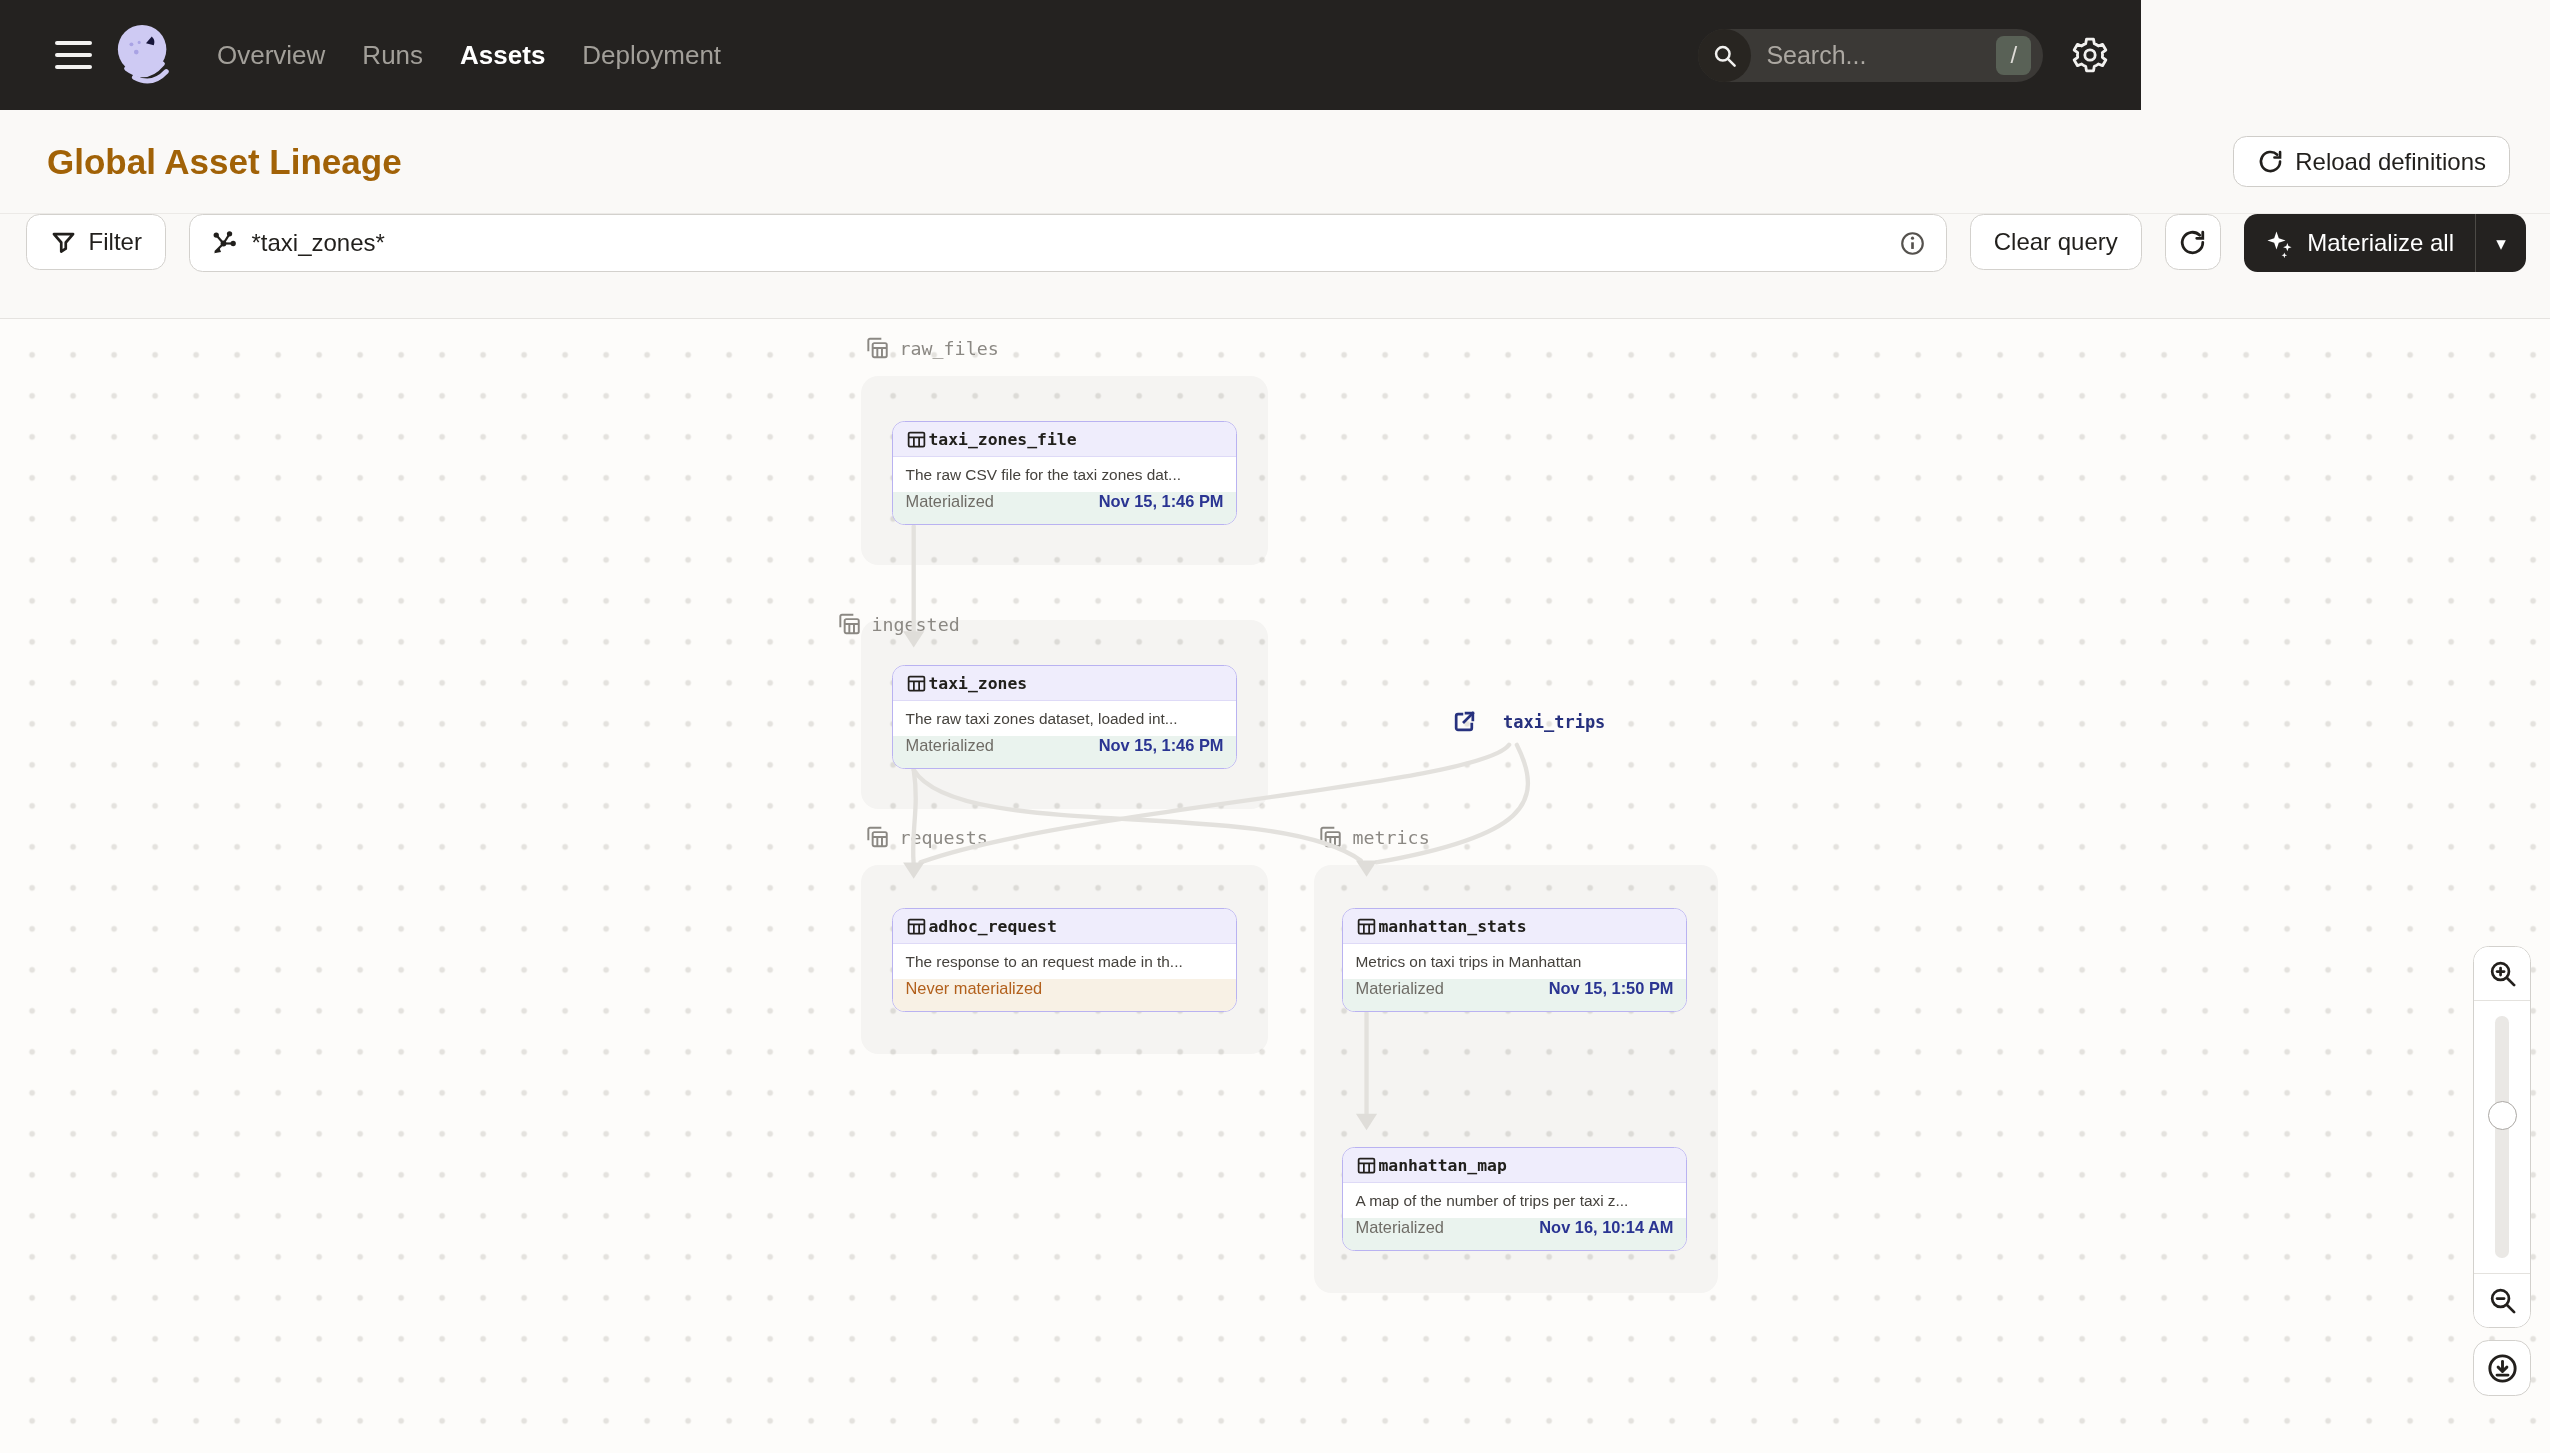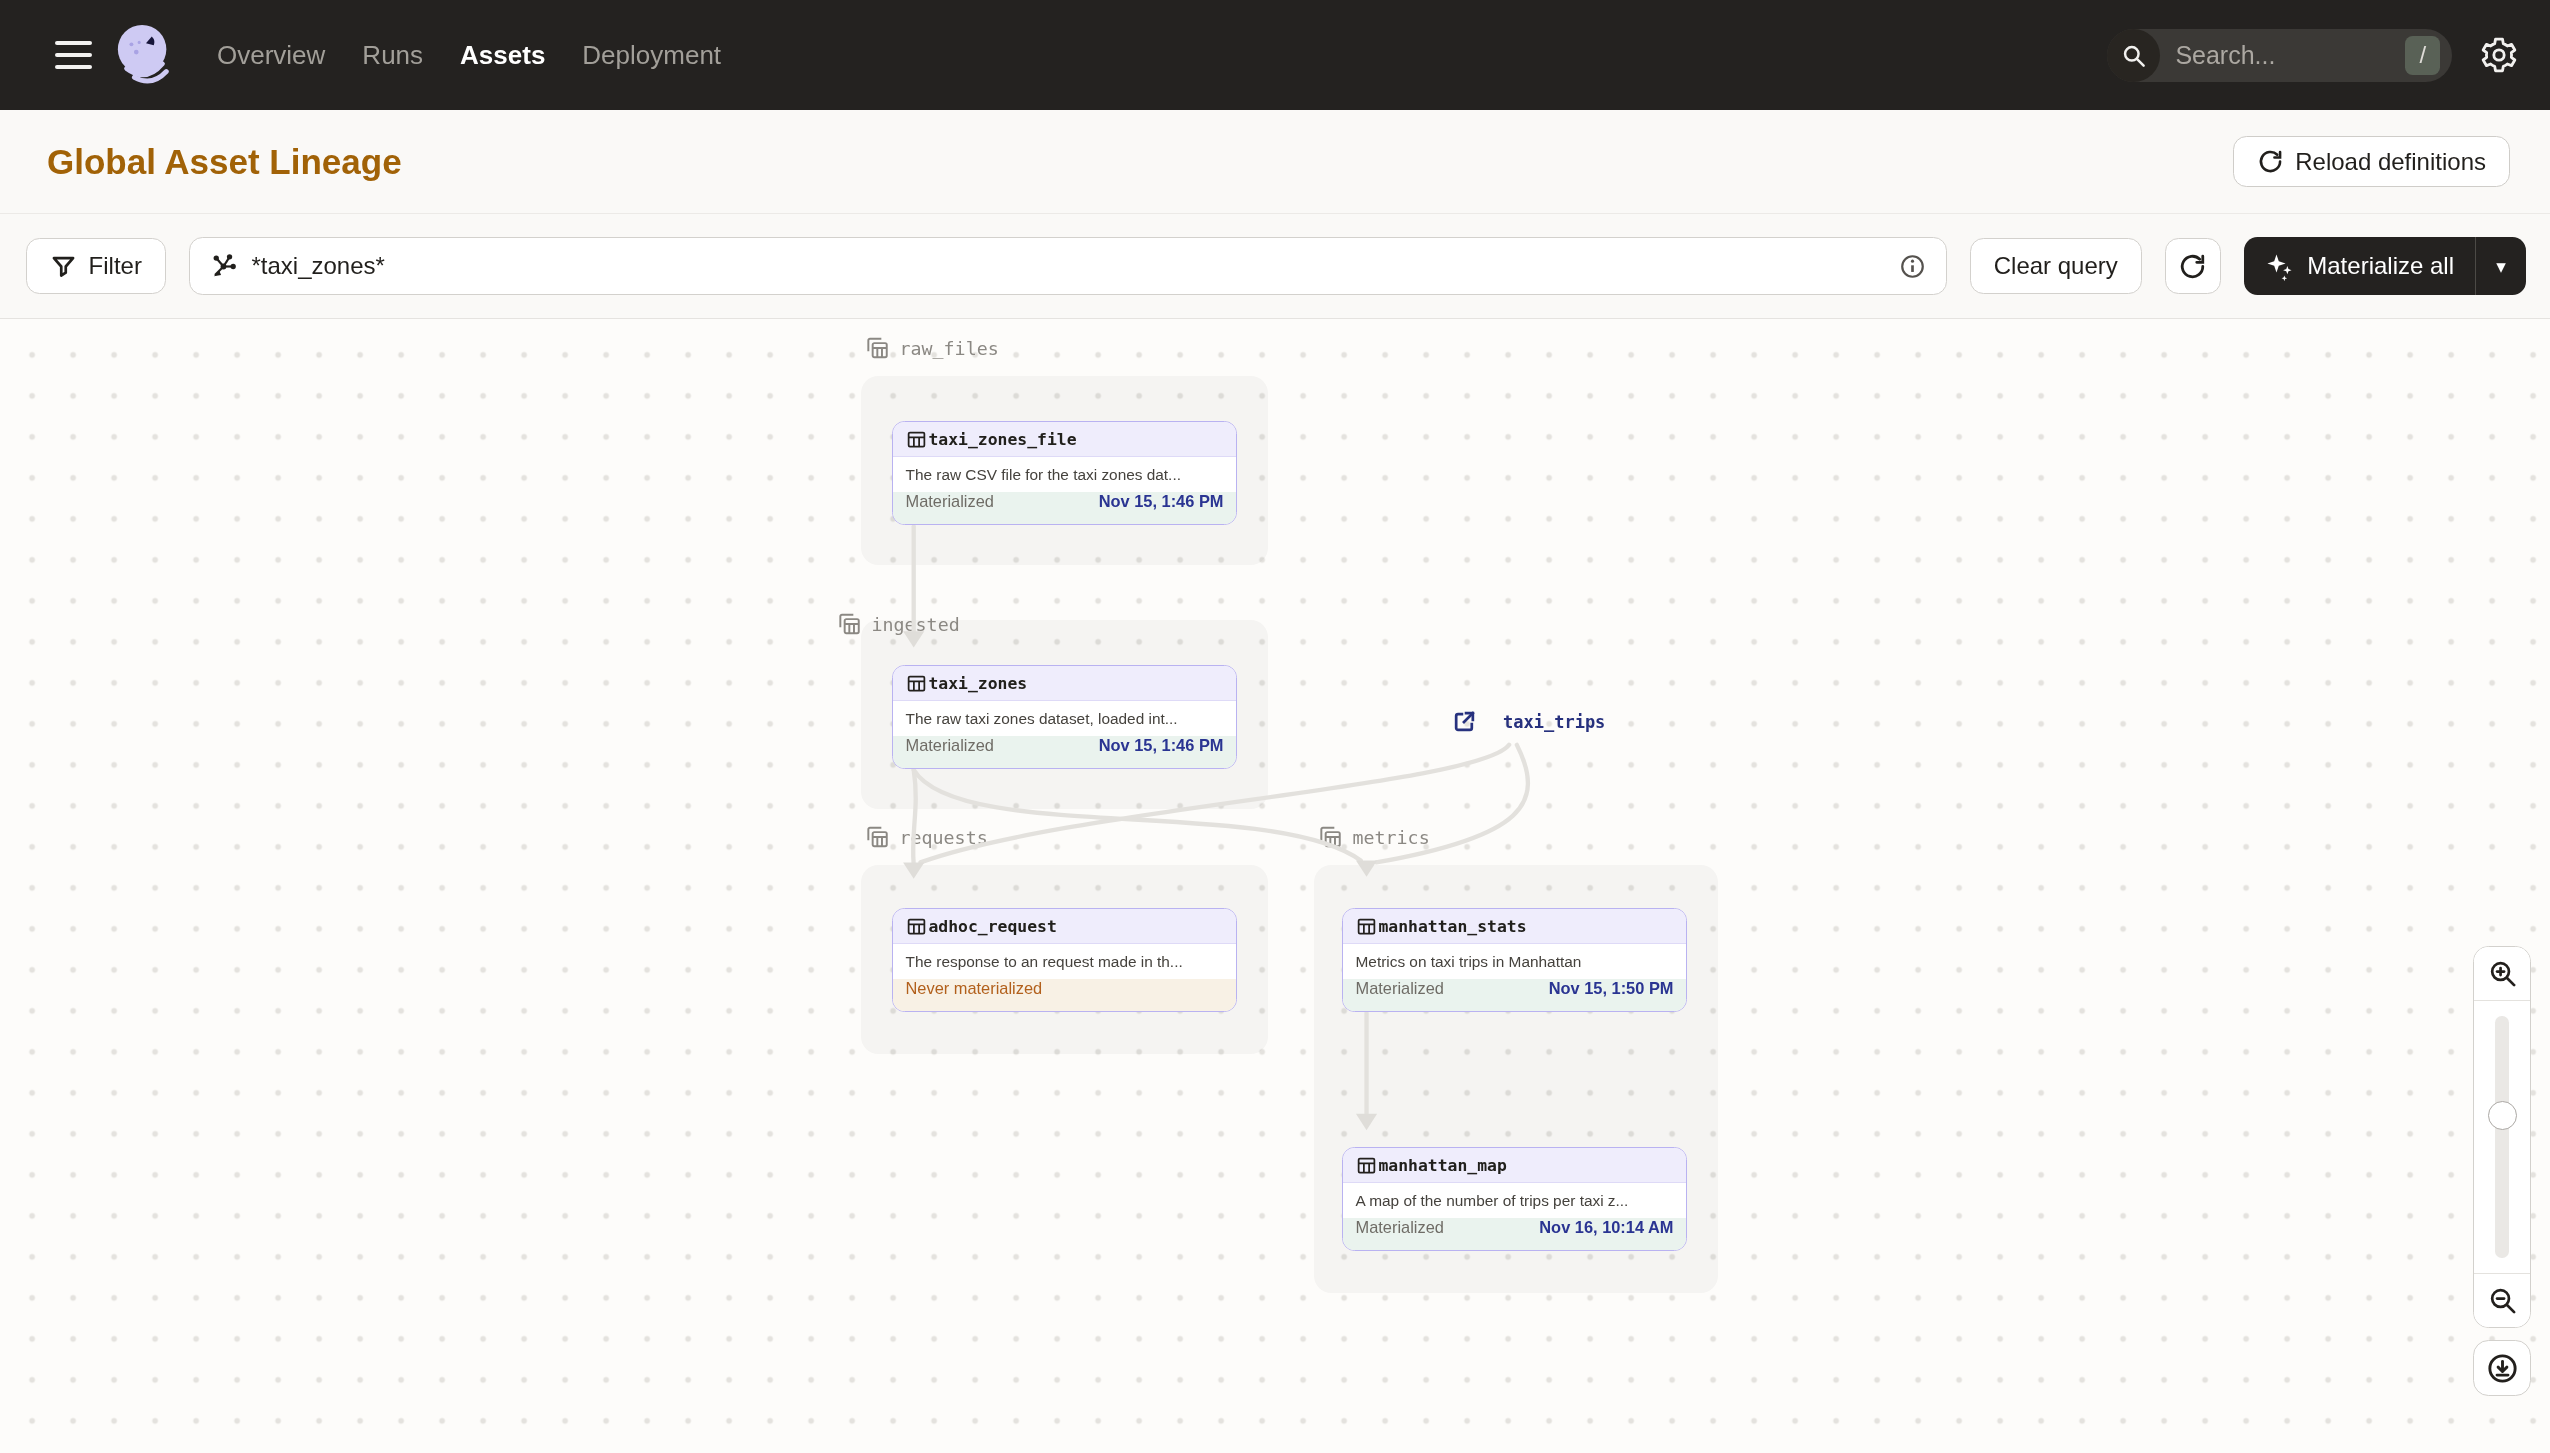--- a/index.html
+++ b/index.html
@@ -1,40 +1,40 @@
 <!DOCTYPE html>
 <html><head>
 <meta charset="utf-8">
 <style>
   * { margin:0; padding:0; box-sizing:border-box; }
   html,body { width:2550px; height:1453px; overflow:hidden; }
   body { font-family:"Liberation Sans", sans-serif; background:#FAF9F7; position:relative; }
   #app { position:absolute; inset:0; width:2550px; height:1453px; }
 
   
-  .topnav { position:absolute; top:0; left:0; width:2550px; height:110px; background:#242220; display:flex; align-items:center; z-index:20; }
+  .topnav { position:absolute; top:0; left:0; width:2141px; height:110px; background:#242220; display:flex; align-items:center; z-index:20; }
   .hamburger { margin-left:55px; width:37px; height:29px; display:flex; flex-direction:column; justify-content:space-between; cursor:pointer; background:none; border:none; }
   .hamburger span { display:block; width:37px; height:4.8px; background:#F4F3F1; border-radius:2.4px; }
   .logo { margin-left:21px; width:64px; height:64px; }
   .navitems { display:flex; align-items:center; gap:37px; margin-left:40px; }
   .navitem { font-size:26px; color:#A29F99; cursor:pointer; }
   .navitem.active { color:#FFFFFF; font-weight:bold; }
   .searchpill { margin-left:auto; width:345px; height:53px; border-radius:27px; background:#3B3936; display:flex; align-items:center; cursor:pointer; }
   .searchcircle { width:53px; height:53px; border-radius:50%; background:#282521; display:flex; align-items:center; justify-content:center; flex:none; }
   .search-ph { margin-left:15.4px; font-size:25px; color:#ACA8A2; }
   .slashkey { margin-left:auto; margin-right:11.6px; width:35px; height:39px; border-radius:7.7px; background:#596156; color:#DEDCD7; font-size:24px; display:flex; align-items:center; justify-content:center; }
   .gearbtn { margin:0 31px 0 27px; background:none; border:none; cursor:pointer; display:flex; }
 
   
   .pagehead { position:absolute; top:110px; left:0; width:2550px; height:104px; background:#FAF9F7; border-bottom:1px solid #ECEAE7; display:flex; align-items:center; z-index:19; }
   .pagetitle { margin-left:47px; font-size:35px; font-weight:bold; color:#a16207; }
   .reloadbtn { margin-left:auto; margin-right:40px; height:51px; padding:0 23px; background:#FFFFFF; border:1px solid #CFCDC9; border-radius:13.5px; display:flex; align-items:center; gap:11.6px; font-size:24px; color:#211F1C; cursor:pointer; }
 
   
-  .toolbar { position:absolute; top:214px; left:0; width:2550px; height:105px; background:#FAF9F7; border-bottom:1px solid #E5E3E0; display:flex; align-items:center; padding:0 24px 0 26px; gap:23px; z-index:19; }
+  .toolbar { position:absolute; top:214px; left:0; width:2550px; height:105px; background:#FAF9F7; border-bottom:1px solid #E5E3E0; display:flex; padding:0 24px 0 26px; gap:23px; z-index:19; }
   .tbtn { height:56px; padding:0 23px; background:#FFFFFF; border:1px solid #D3D1CD; border-radius:13.5px; display:flex; align-items:center; gap:11.6px; font-size:24px; color:#211F1C; cursor:pointer; }
   .querywrap { flex:1; height:58px; background:#FFFFFF; border:1px solid #D3D1CD; border-radius:13.5px; display:flex; align-items:center; padding:0 19px; gap:13.5px; }
   .query-text { flex:1; border:none; outline:none; background:transparent; font-size:24px; color:#211F1C; font-family:"Liberation Sans",sans-serif; }
   .sqbtn { width:56px; padding:0; justify-content:center; }
   .matbtn { height:58px; padding:0 0 0 21px; background:#242220; border:none; border-radius:13.5px; display:flex; align-items:center; color:#FFFFFF; font-size:24px; cursor:pointer; }
   .matbtn .lbl { margin-left:13.5px; }
   .matdiv { width:1px; height:58px; background:#4C4A46; margin-left:21px; }
   .matcaret { width:50px; font-size:19px; color:#FFFFFF; display:flex; align-items:center; justify-content:center; }
 
   

